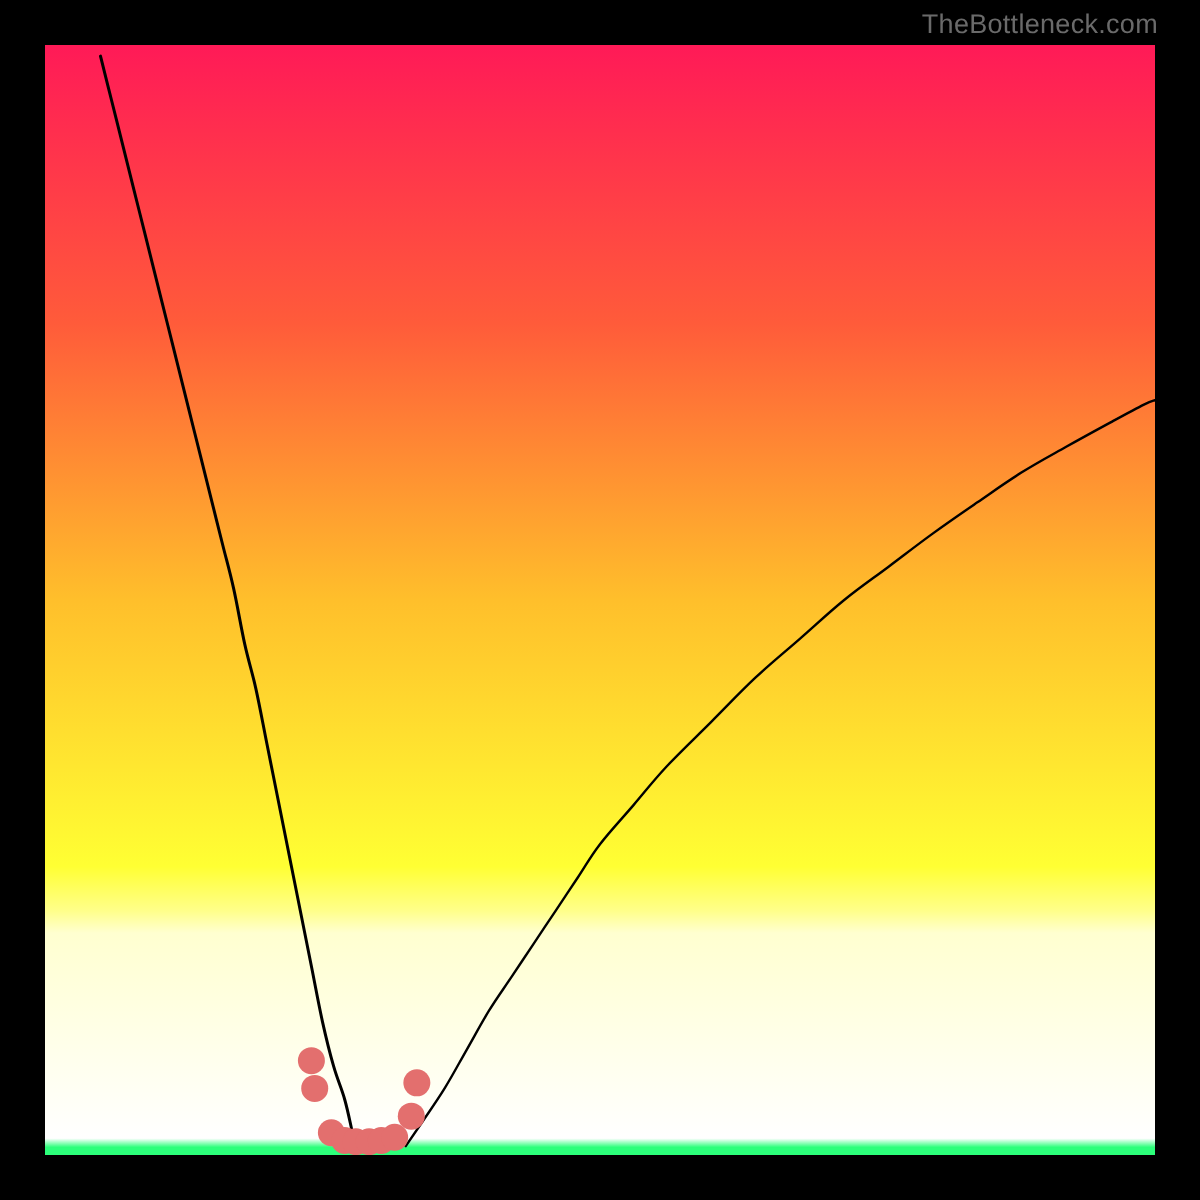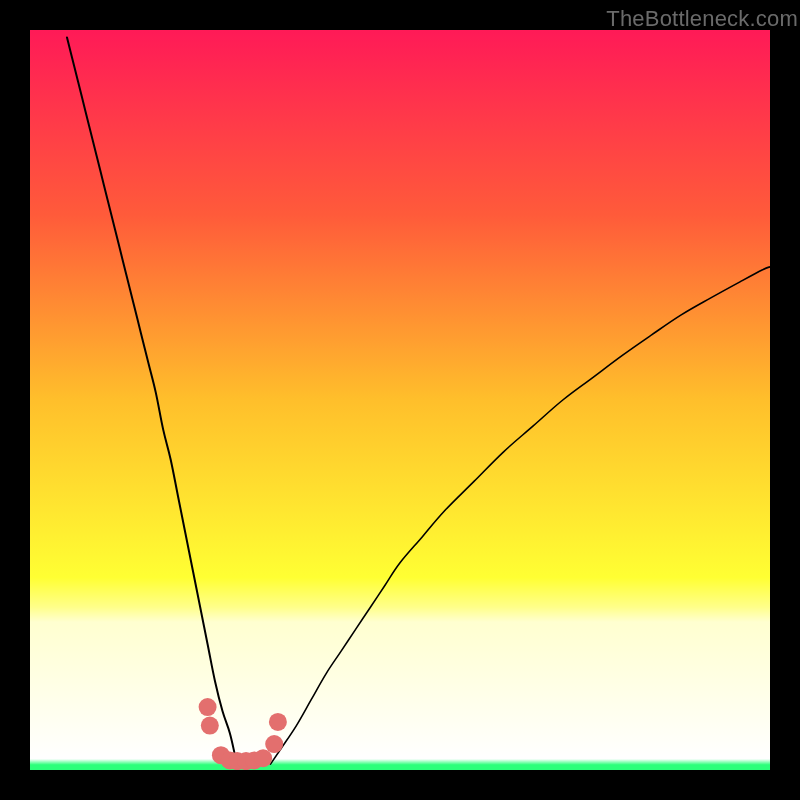--- a/index.html
+++ b/index.html
@@ -27,23 +27,23 @@
     height: 740px;
   }
   .plot-area svg {
     display: block;
     width: 740px;
     height: 740px;
   }
   .watermark {
     position: absolute;
     top: 6px;
-    right: 2px;
+    right: 28px;
     color: #6a6a6a;
-    font-size: 22px;
+    font-size: 18px;
     letter-spacing: 0.2px;
     font-weight: 500;
     user-select: none;
   }
 </style>
 </head>
 <body>
 
 <div class="frame">
   <div class="plot-area">

